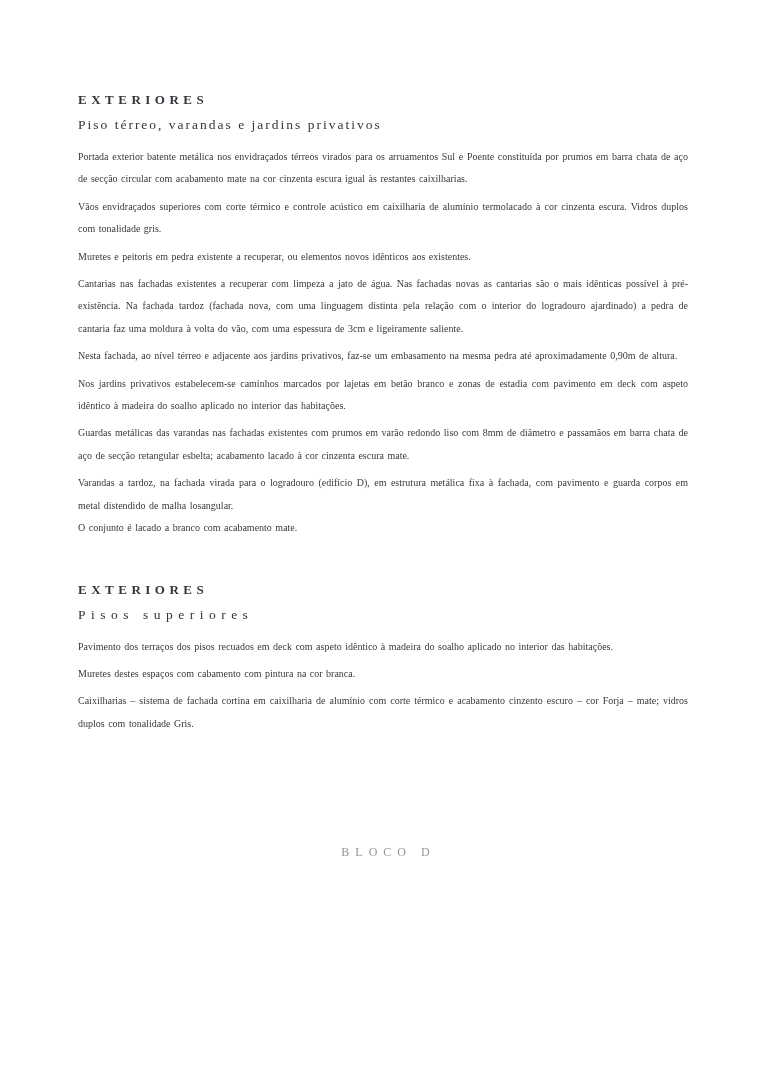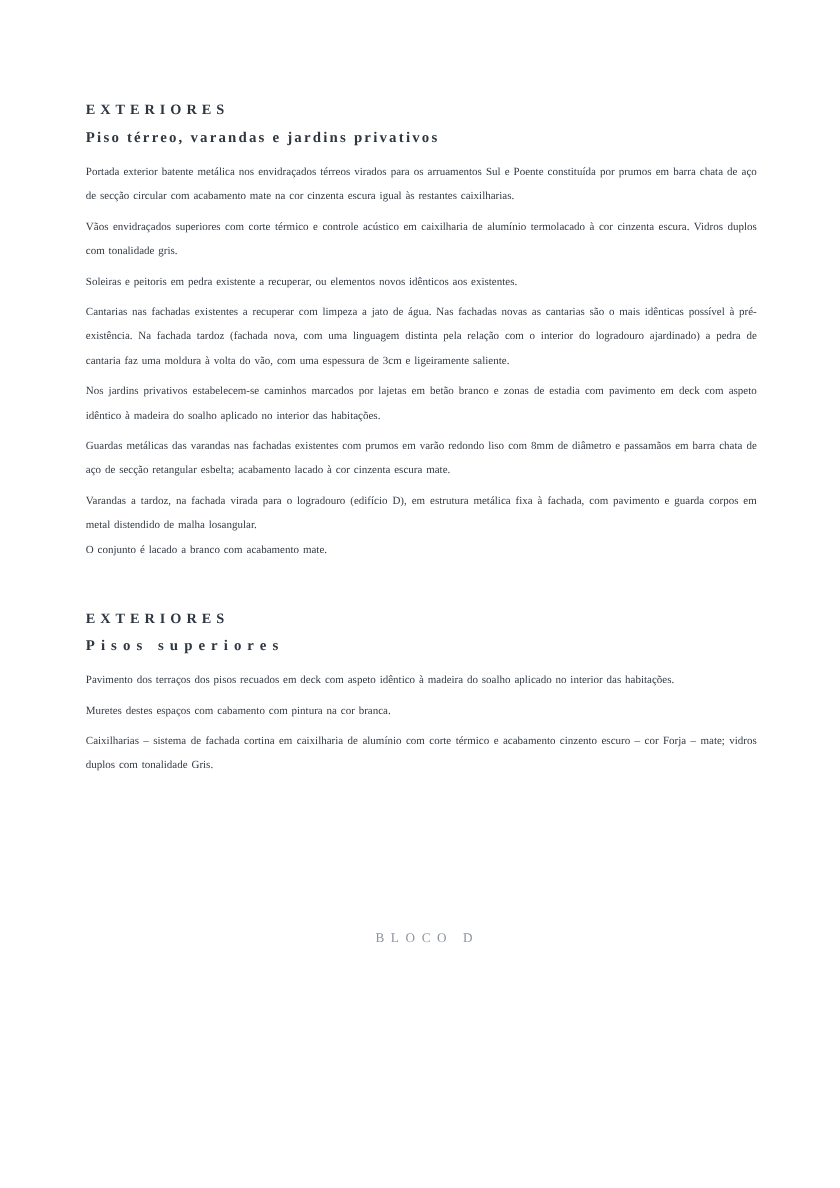--- a/index.html
+++ b/index.html
@@ -29,21 +29,21 @@
   .section + .section{margin-top:42px;}
   .kicker{
     font-size:13px;
     font-weight:bold;
     letter-spacing:4.5px;
     color:var(--heading-ink);
     margin:0;
   }
   .title{
     font-size:13.5px;
-    font-weight:bold;
+    font-weight:normal;
     letter-spacing:2px;
     color:var(--heading-ink);
     margin:9px 0 0 0;
   }
   .title.wide{letter-spacing:5.5px;}
   .paragraphs{margin-top:13px;}
   .para{
     font-size:10px;
     line-height:22.4px;
     margin:0 0 5px 0;
@@ -68,22 +68,23 @@
 
 <div class="page">
   <main class="content">
     <div>
   <section class="section">
     <h2 class="kicker">EXTERIORES</h2>
     <h3 class="title">Piso térreo, varandas e jardins privativos</h3>
     <div class="paragraphs">
             <p class="para">Portada exterior batente metálica nos envidraçados térreos virados para os arruamentos Sul e Poente constituída por prumos em barra chata de aço de secção circular com acabamento mate na cor cinzenta escura igual às restantes caixilharias.</p>
             <p class="para">Vãos envidraçados superiores com corte térmico e controle acústico em caixilharia de alumínio termolacado à cor cinzenta escura. Vidros duplos com tonalidade gris.</p>
-            <p class="para">Soleiras e peitoris em pedra existente a recuperar, ou elementos novos idênticos aos existentes.</p>
+            <p class="para">Muretes e peitoris em pedra existente a recuperar, ou elementos novos idênticos aos existentes.</p>
             <p class="para">Cantarias nas fachadas existentes a recuperar com limpeza a jato de água. Nas fachadas novas as cantarias são o mais idênticas possível à pré-existência. Na fachada tardoz (fachada nova, com uma linguagem distinta pela relação com o interior do logradouro ajardinado) a pedra de cantaria faz uma moldura à volta do vão, com uma espessura de 3cm e ligeiramente saliente.</p>
+            <p class="para">Nesta fachada, ao nível térreo e adjacente aos jardins privativos, faz-se um embasamento na mesma pedra até aproximadamente 0,90m de altura.</p>
             <p class="para">Nos jardins privativos estabelecem-se caminhos marcados por lajetas em betão branco e zonas de estadia com pavimento em deck com aspeto idêntico à madeira do soalho aplicado no interior das habitações.</p>
             <p class="para">Guardas metálicas das varandas nas fachadas existentes com prumos em varão redondo liso com 8mm de diâmetro e passamãos em barra chata de aço de secção retangular esbelta; acabamento lacado à cor cinzenta escura mate.</p>
             <p class="para">Varandas a tardoz, na fachada virada para o logradouro (edifício D), em estrutura metálica fixa à fachada, com pavimento e guarda corpos em metal distendido de malha losangular.
 O conjunto é lacado a branco com acabamento mate.</p>
           </div>
   </section>
 
   <section class="section">
     <h2 class="kicker">EXTERIORES</h2>
     <h3 class="title wide">Pisos superiores</h3>

